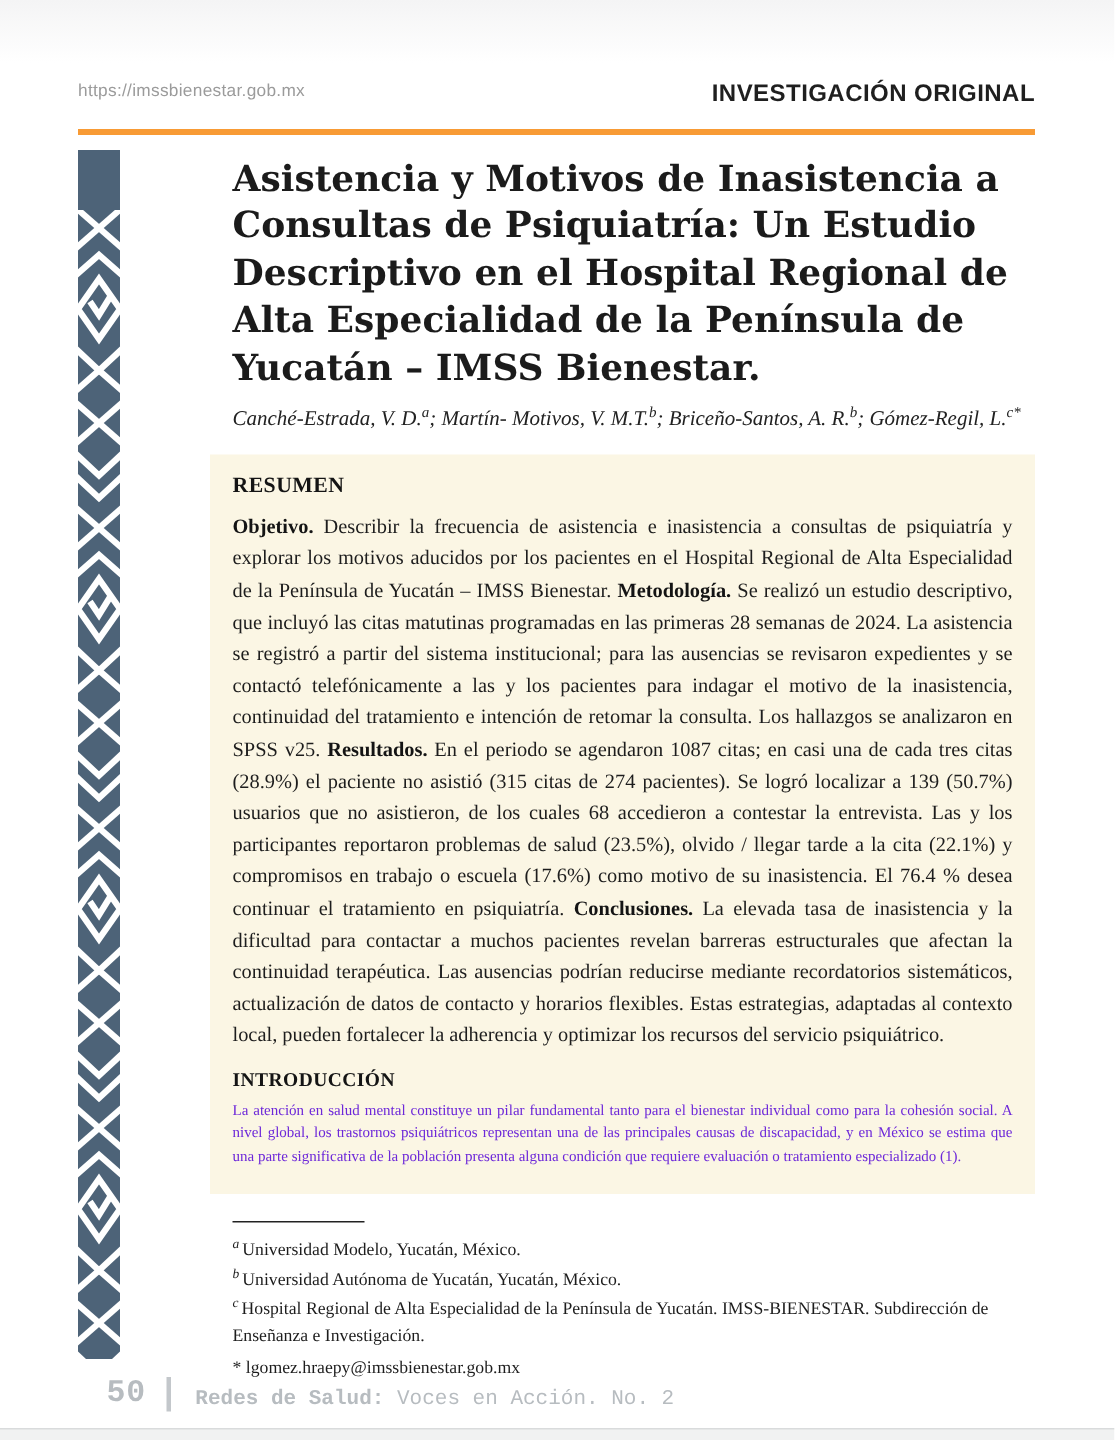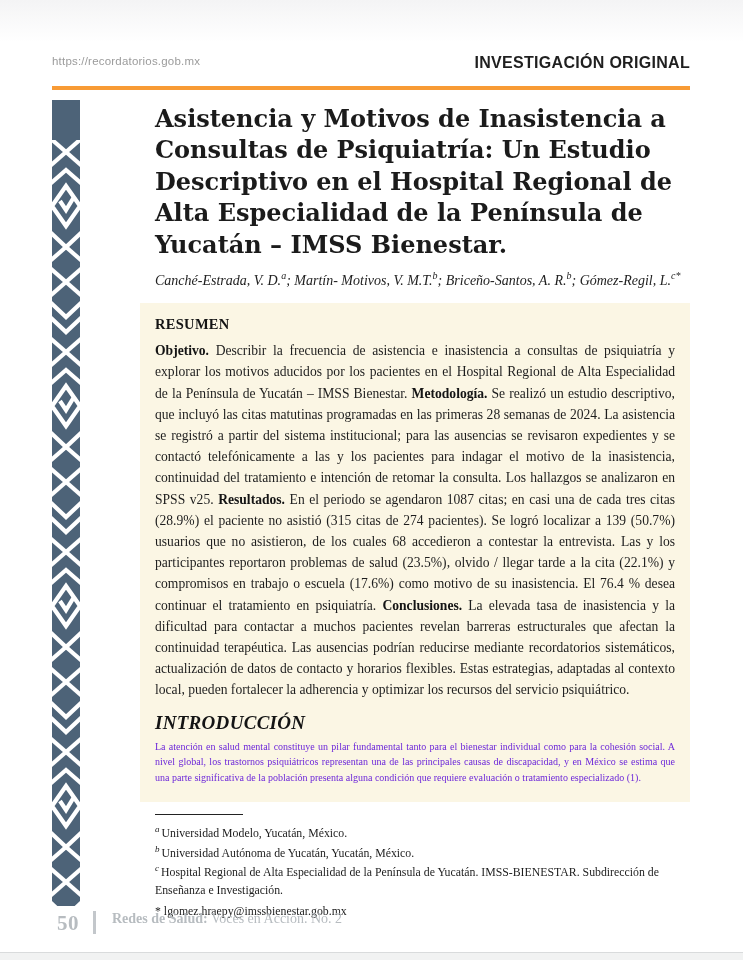--- a/index.html
+++ b/index.html
@@ -61,55 +61,55 @@
     margin-bottom:7px;
   }
   .abs-p{
     font-size:13.6px;line-height:1.56;text-align:justify;color:#1d1d1d;
   }
   .abs-p b{color:#141414;}
   .keywords-line{
     margin-top:12px;font-size:13.6px;line-height:1.5;
   }
   .intro-heading{
-    margin-top:11px;font-size:19px;font-weight:bold;letter-spacing:.3px;color:#141414;font-style:italic;
+    margin-top:11px;font-size:13px;font-weight:bold;letter-spacing:.3px;color:#141414;
   }
   .intro-p{
     margin-top:5px;font-size:10px;line-height:1.56;text-align:justify;color:#6d28d9;
   }
   .footnotes{
     position:absolute;left:155px;top:814px;width:535px;
     font-size:11.8px;line-height:1.5;color:#1d1d1d;
   }
   .fn-divider{
     width:88px;border-top:1.5px solid #222;margin-bottom:8px;
   }
   .fn-line{margin:0;}
   .fn-line sup{font-size:9px;font-style:italic;margin-right:2px;}
   .fn-star{margin-top:3px;}
   .footer{
-    position:absolute;left:57px;top:911px;height:30px;
-    display:flex;align-items:flex-start;
-    font-family:Liberation Serif, serif;color:var(--footer-gray);
+    position:absolute;left:71px;top:911px;height:30px;
+    display:flex;align-items:flex-end;
+    font-family:Liberation Mono, monospace;color:var(--footer-gray);
   }
   .footer .page-num{font-size:21px;font-weight:bold;letter-spacing:.5px;}
   .footer .sep{width:3px;height:23px;background:#c3c7cb;margin:0 16px 0 14px;}
   .footer .journal{font-size:14px;}
   .footer .journal b{font-weight:bold;}
   .bottom-edge{
     position:absolute;left:0;top:952px;width:743px;height:8px;
     background:#f1f2f2;border-top:1px solid #d9dbdc;
   }
 </style>
 </head>
 <body>
 
 <div class="top-wash"></div>
 
-<div class="header-url">https://recordatorios.gob.mx</div>
+<div class="header-url">https://imssbienestar.gob.mx</div>
 <div class="header-tag">INVESTIGACIÓN ORIGINAL</div>
 <div class="accent-rule"></div>
 
 <div class="sidebar">
   <svg width="28" height="806" viewBox="0 0 28 806" xmlns="http://www.w3.org/2000/svg">
     <defs>
       <pattern id="mayan" width="28" height="200" patternUnits="userSpaceOnUse">
         <rect width="28" height="200" fill="var(--sidebar-blue)"></rect>
         <g stroke="#ffffff" stroke-width="4.2" fill="none">
           <polyline points="-2,2 14,17 30,2"></polyline>

